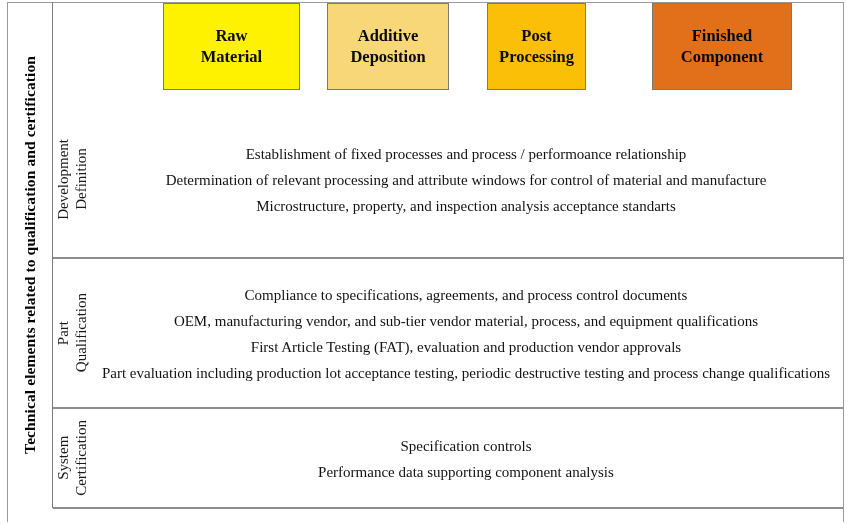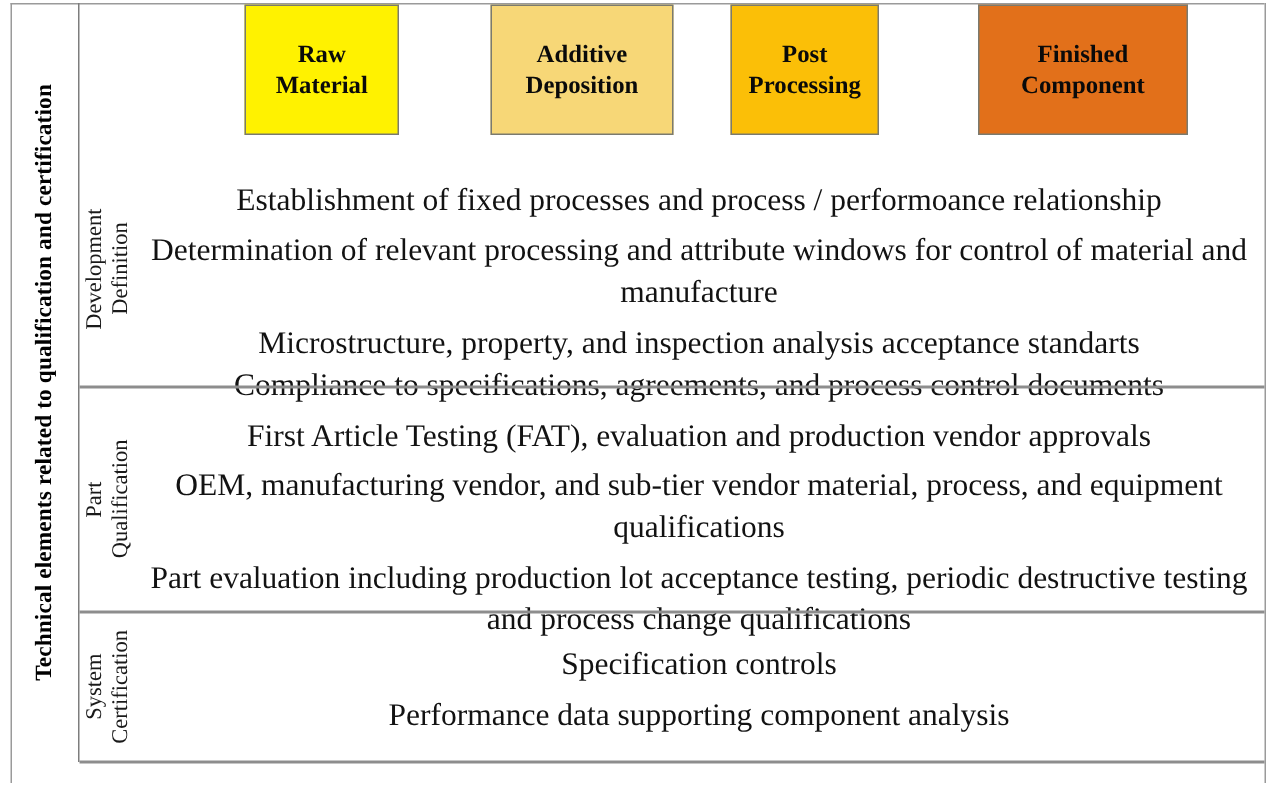--- a/index.html
+++ b/index.html
@@ -81,21 +81,21 @@
     align-items: center;
     justify-content: center;
     text-align: center;
     font-weight: bold;
     font-size: 16.5px;
     line-height: 1.22;
     color: #0a0a0a;
   }
   .process-box .pb-label { display: block; padding: 0 4px; }
 
-  #box-0 { left: 163px; width: 103px; background: #FFF200; }
+  #box-0 { left: 163px; width: 137px; background: #FFF200; }
   #box-1 { left: 327px; width: 122px; background: #F7D777; }
   #box-2 { left: 487px; width: 99px; background: #FBBF07; }
   #box-3 { left: 652px; width: 140px; background: #E2701A; }
 
   
   .rows {
     position: absolute;
     left: 53px;
     top: 100px;
     width: 790px;
@@ -142,21 +142,21 @@
     white-space: pre-line;
   }
 
   .row-content {
     flex: 1 1 auto;
     padding: 0 4px 0 0;
     text-align: center;
   }
   .row-content p {
     margin: 4px 0 6px 0;
-    font-size: 21px;
+    font-size: 15px;
     line-height: 1.32;
     color: #121212;
   }
   .row-content p:last-child { margin-bottom: 0; }
 </style>
 </head>
 <body>
 
 <div id="figure">
 
@@ -196,22 +196,22 @@
       </div>
     </div>
 
     <div class="row" id="row-1">
       <div class="row-label">
         <span>Part
 Qualification</span>
       </div>
       <div class="row-content">
         <p>Compliance to specifications, agreements, and process control documents</p>
+        <p>OEM, manufacturing vendor, and sub-tier vendor material, process, and equipment qualifications</p>
         <p>First Article Testing (FAT), evaluation and production vendor approvals</p>
-        <p>OEM, manufacturing vendor, and sub-tier vendor material, process, and equipment qualifications</p>
         <p>Part evaluation including production lot acceptance testing, periodic destructive testing and process change qualifications</p>
       </div>
     </div>
 
     <div class="row" id="row-2">
       <div class="row-label">
         <span>System
 Certification</span>
       </div>
       <div class="row-content">

